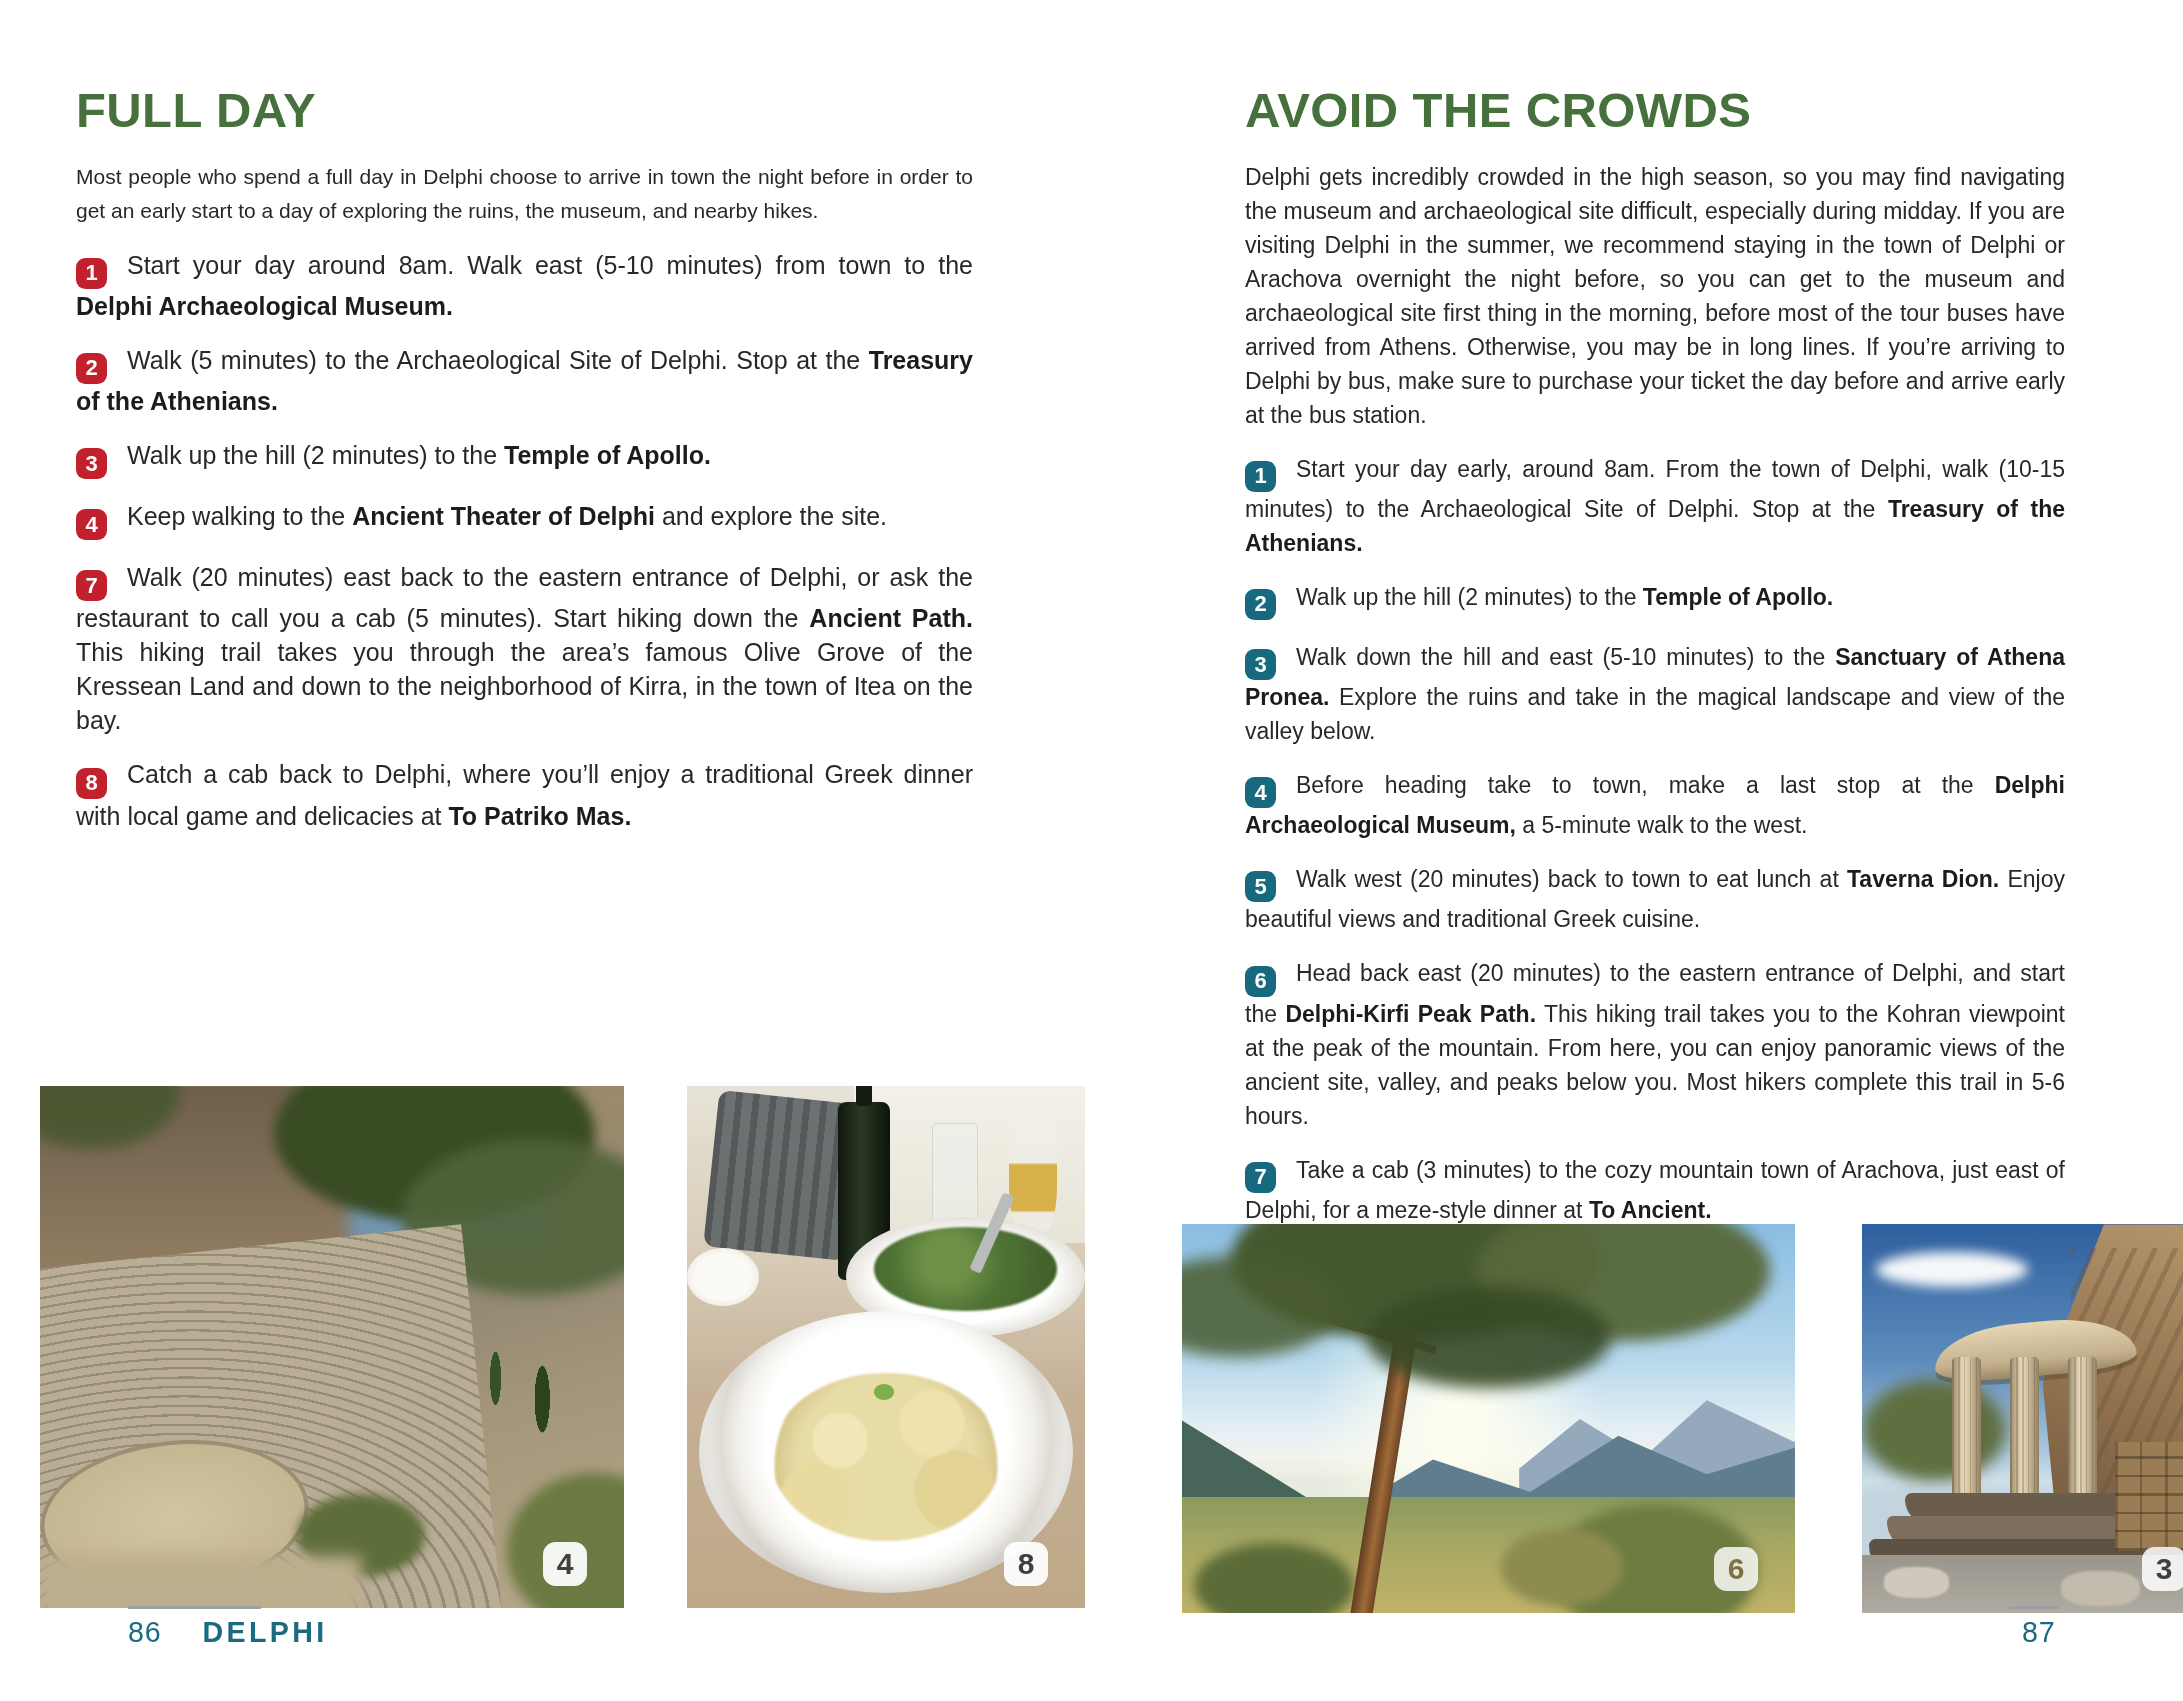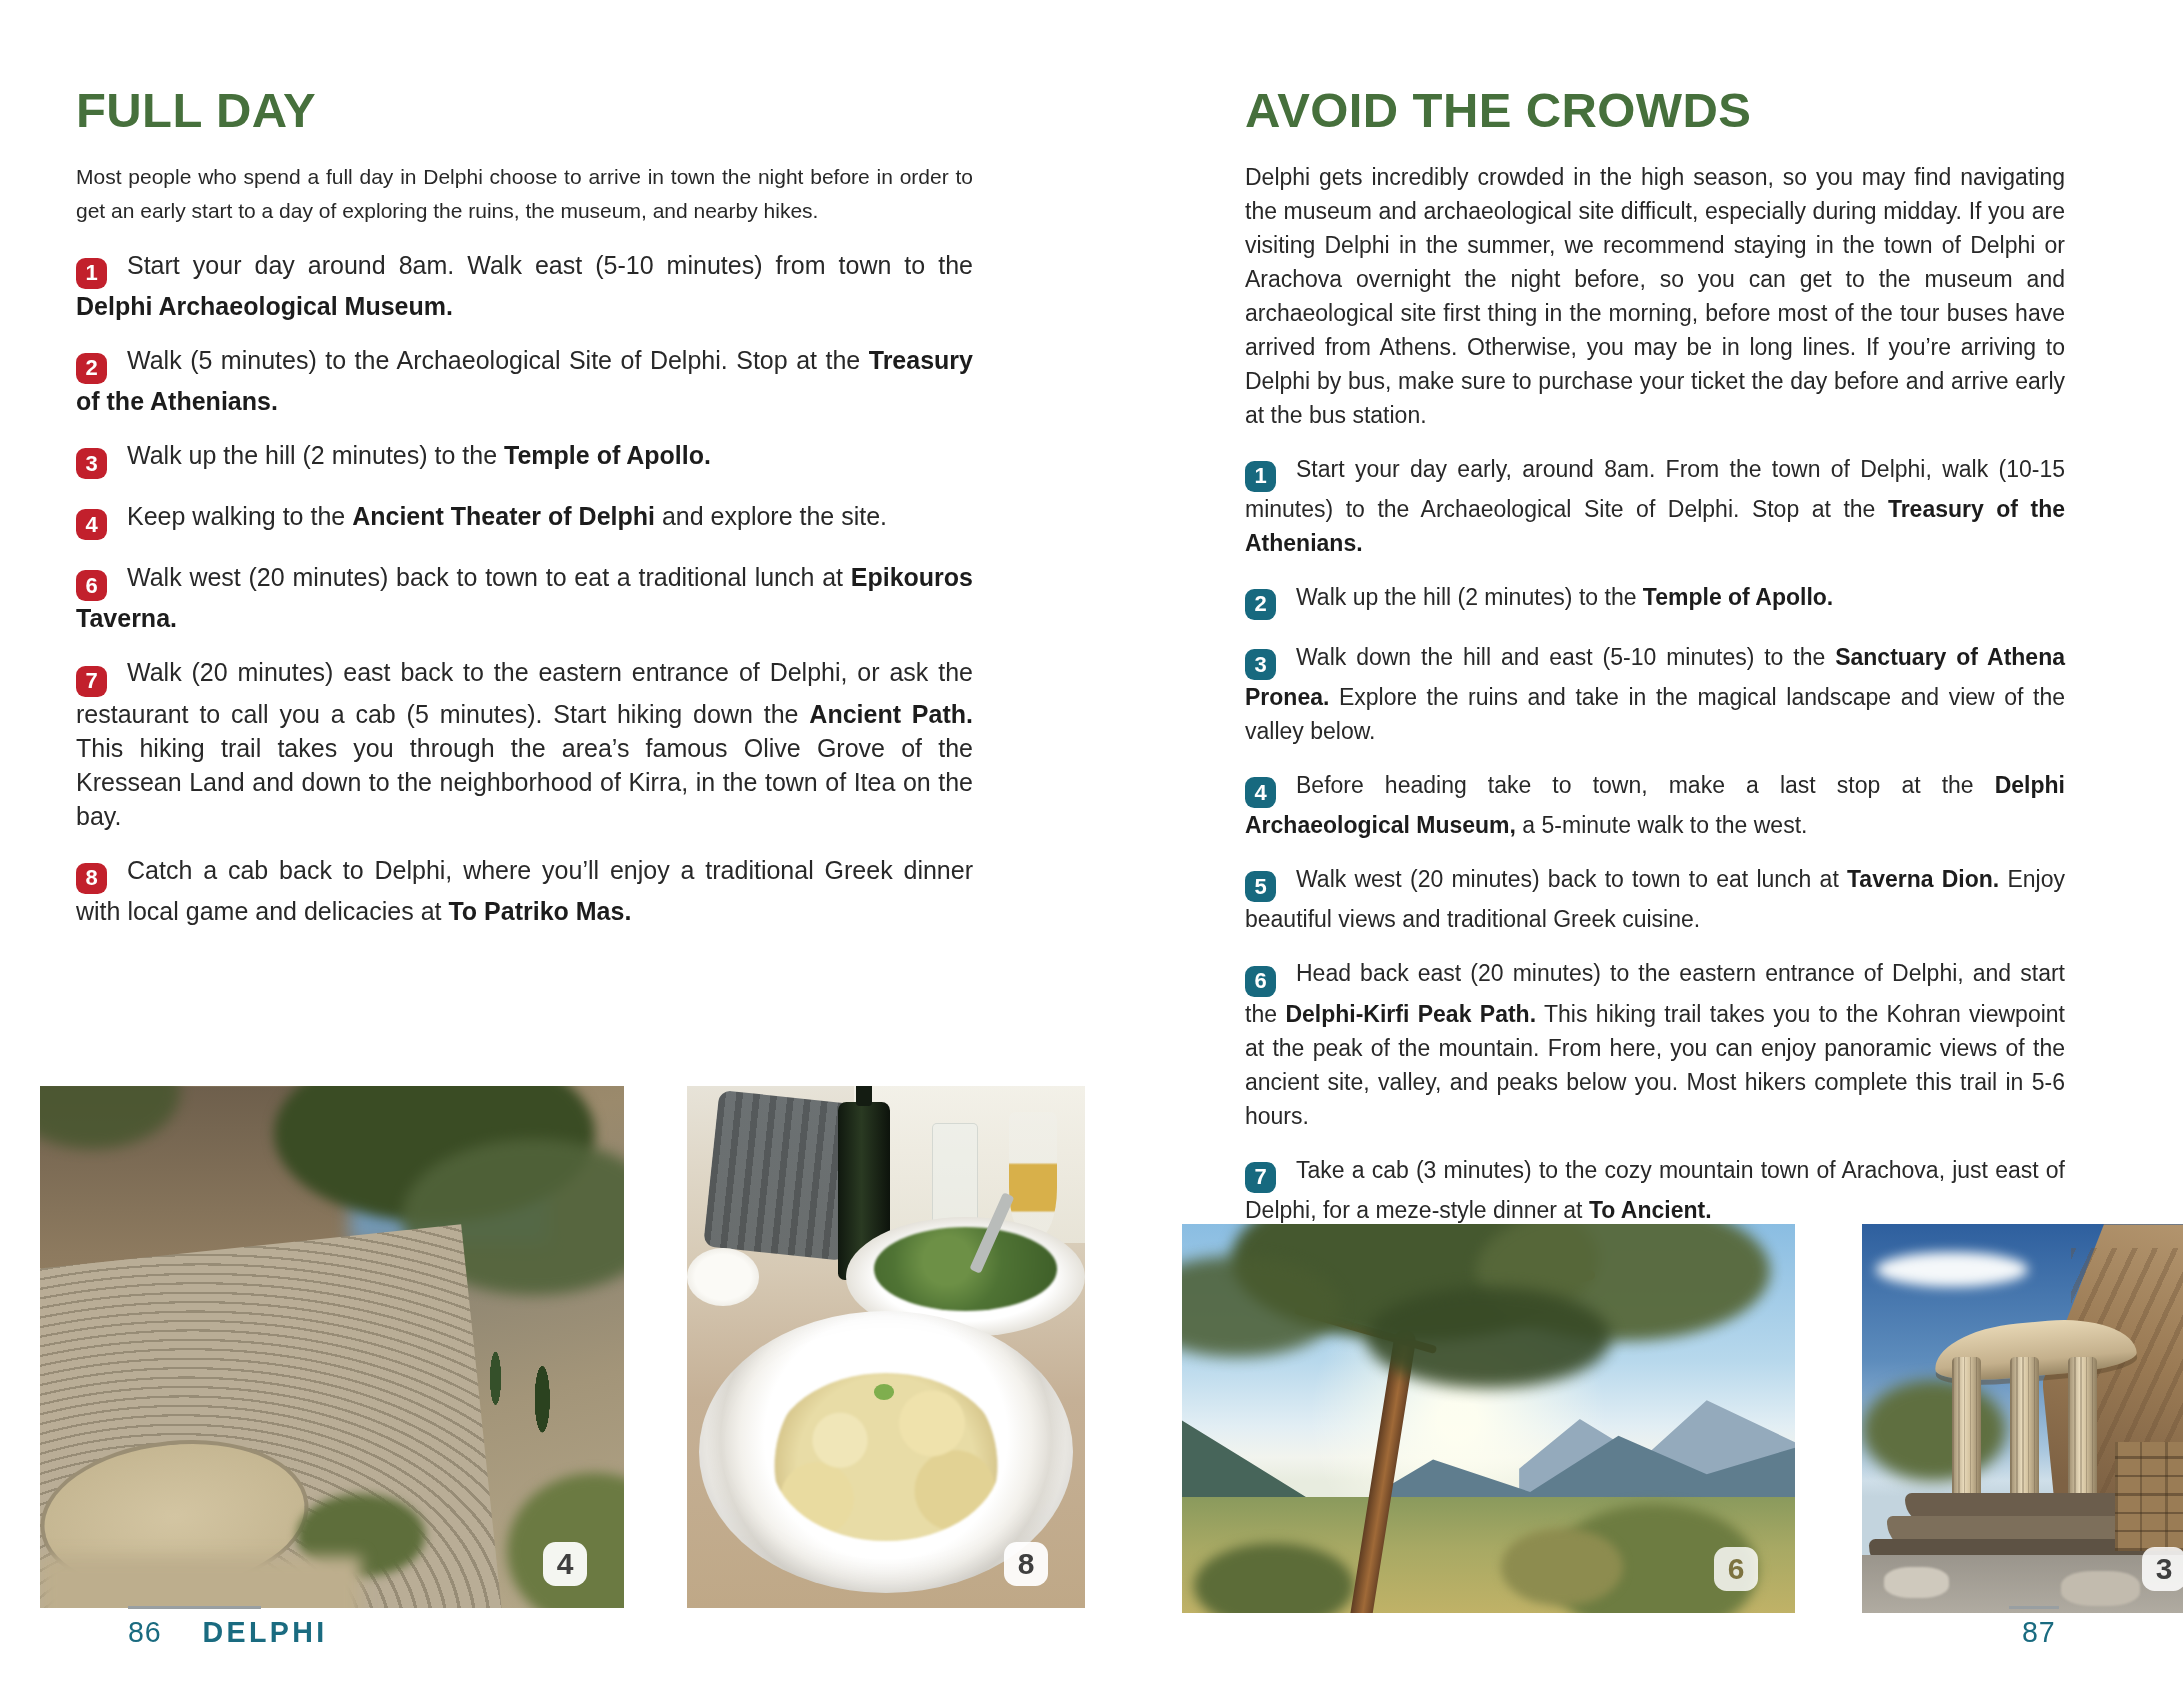--- a/index.html
+++ b/index.html
@@ -166,21 +166,20 @@
 <div class="spread">
 
   <section class="col col-left">
     <h1 class="heading">FULL DAY</h1>
     <p class="intro">Most people who spend a full day in Delphi choose to arrive in town the night before in order to get an early start to a day of exploring the ruins, the museum, and nearby hikes.</p>
     <div id="steps-left">
         <p class="step"><span class="badge red">1</span><span>Start your day around 8am. Walk east (5-10 minutes) from town to the </span><span class="bold">Delphi Archaeological Museum.</span></p>
         <p class="step"><span class="badge red">2</span><span>Walk (5 minutes) to the Archaeological Site of Delphi. Stop at the </span><span class="bold">Treasury of the Athenians.</span></p>
         <p class="step"><span class="badge red">3</span><span>Walk up the hill (2 minutes) to the </span><span class="bold">Temple of Apollo.</span></p>
         <p class="step"><span class="badge red">4</span><span>Keep walking to the </span><span class="bold">Ancient Theater of Delphi</span><span> and explore the site.</span></p>
-        <p class="step"><span class="badge red">6</span><span>Walk west (20 minutes) back to town to eat a traditional lunch at </span><span class="bold">Epikouros Taverna.</span></p>
         <p class="step"><span class="badge red">7</span><span>Walk (20 minutes) east back to the eastern entrance of Delphi, or ask the restaurant to call you a cab (5 minutes). Start hiking down the </span><span class="bold">Ancient Path.</span><span> This hiking trail takes you through the area’s famous Olive Grove of the Kressean Land and down to the neighborhood of Kirra, in the town of Itea on the bay.</span></p>
         <p class="step"><span class="badge red">8</span><span>Catch a cab back to Delphi, where you’ll enjoy a traditional Greek dinner with local game and delicacies at </span><span class="bold">To Patriko Mas.</span></p>
       </div>
   </section>
 
   <section class="col col-right">
     <h1 class="heading">AVOID THE CROWDS</h1>
     <p class="intro">Delphi gets incredibly crowded in the high season, so you may find navigating the museum and archaeological site difficult, especially during midday. If you are visiting Delphi in the summer, we recommend staying in the town of Delphi or Arachova overnight the night before, so you can get to the museum and archaeological site first thing in the morning, before most of the tour buses have arrived from Athens. Otherwise, you may be in long lines. If you’re arriving to Delphi by bus, make sure to purchase your ticket the day before and arrive early at the bus station.</p>
     <div id="steps-right">
         <p class="step"><span class="badge teal">1</span><span>Start your day early, around 8am. From the town of Delphi, walk (10-15 minutes) to the Archaeological Site of Delphi. Stop at the </span><span class="bold">Treasury of the Athenians.</span></p>

